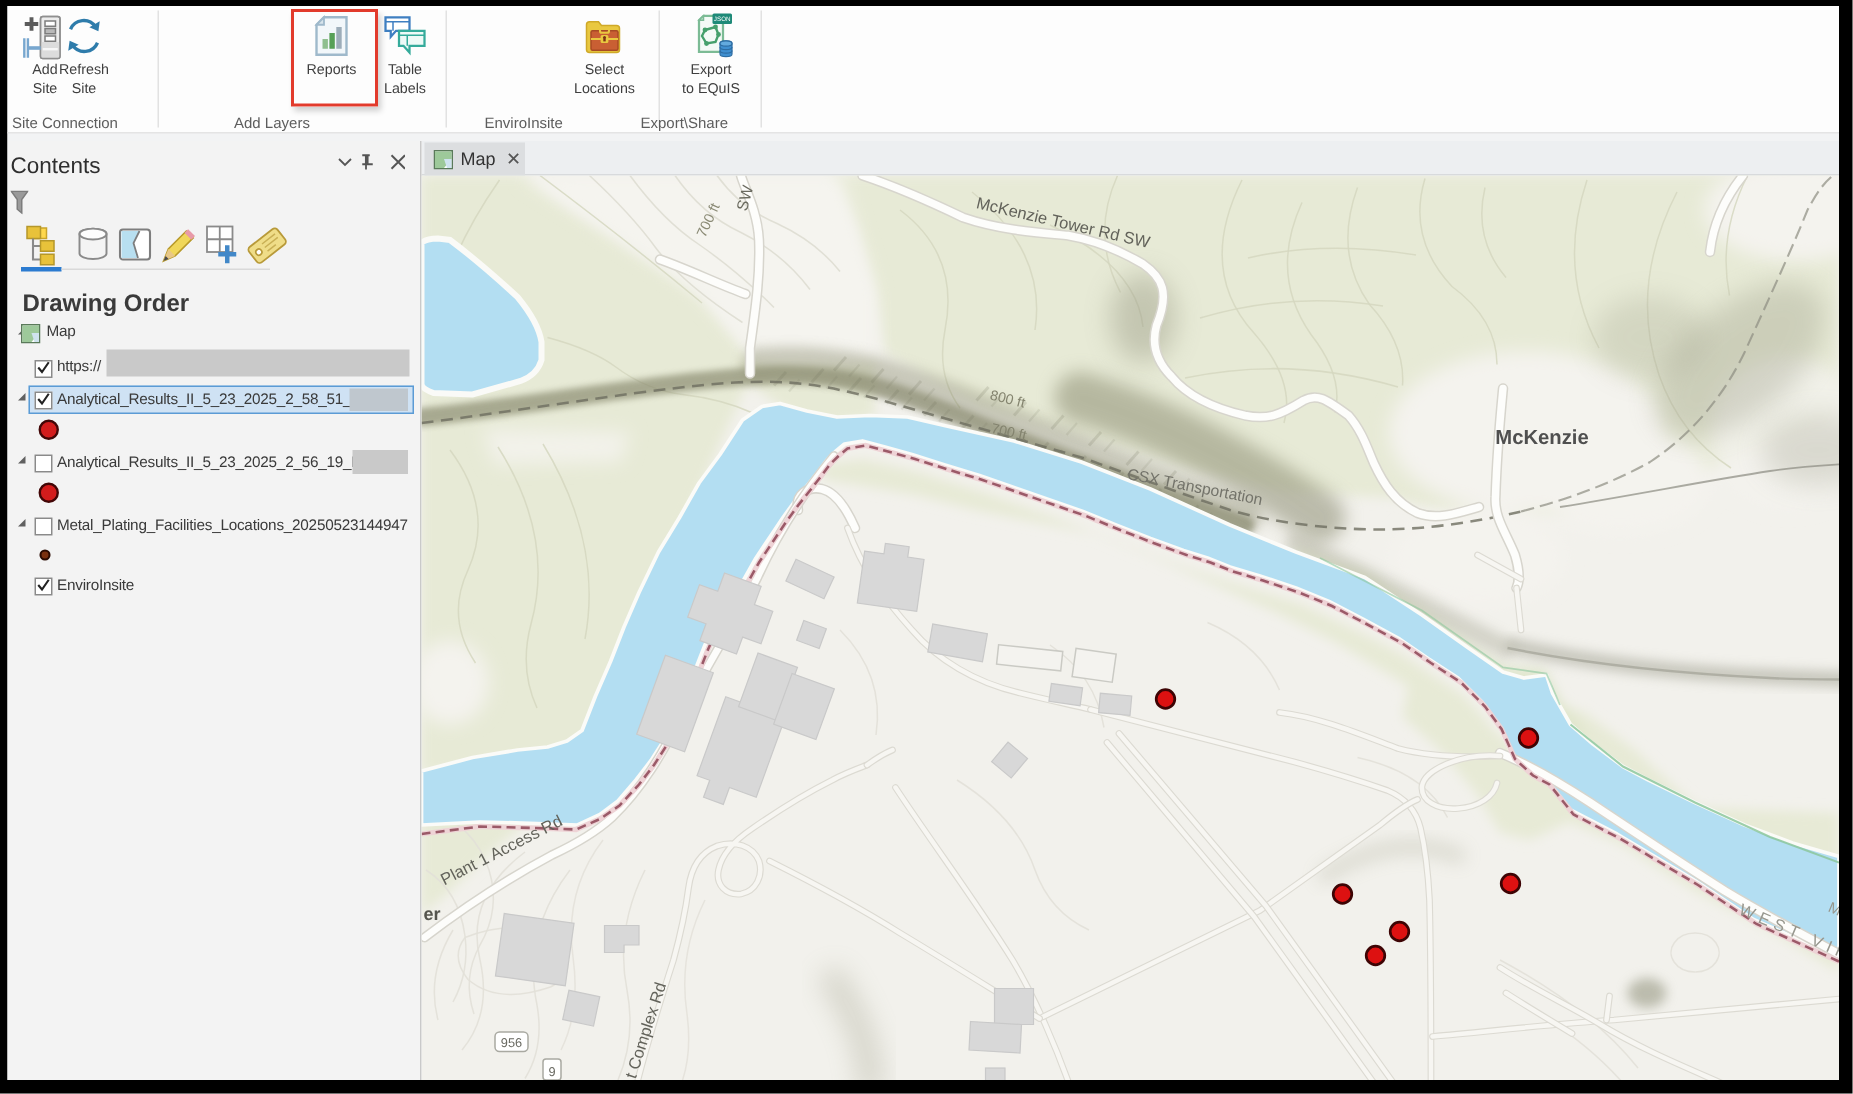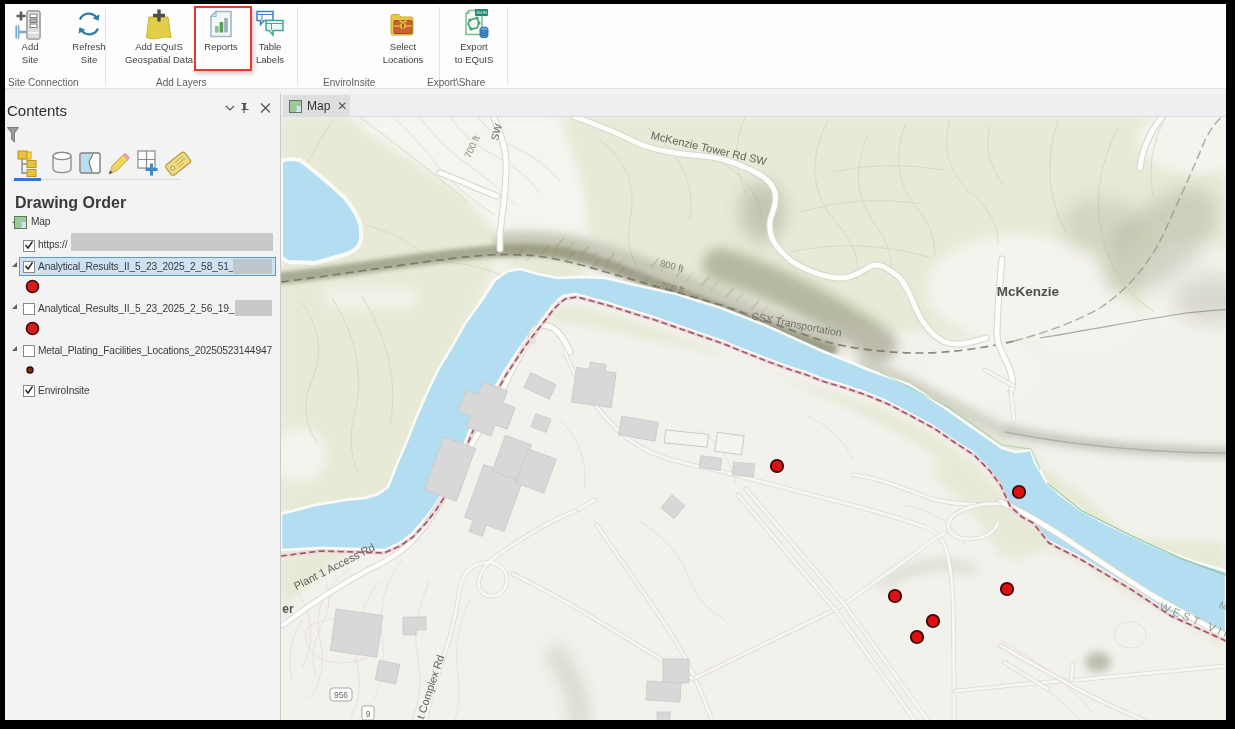--- a/index.html
+++ b/index.html
@@ -50,40 +50,33 @@
         <rect x="16" y="11" width="7" height="3.5" fill="#b9b9b9" stroke="#7d7d7d"></rect>
         <rect x="16" y="16" width="7" height="3.5" fill="#fff" stroke="#7d7d7d"></rect>
         <rect x="14.5" y="24" width="10" height="1.6" fill="#f7f7f7"></rect>
         <path d="M7,3.5 v9 M2.5,8 h9" stroke="#5c5c5c" stroke-width="2.6"></path>
         <path d="M2.2,17.5 v13 M4.6,17.5 v13" stroke="#78a7cf" stroke-width="1.6"></path>
         <path d="M4.6,24 h8.5" stroke="#78a7cf" stroke-width="2.4"></path>
       </svg>
       Add<br>Site
     </div>
 
-    <div class="rbtn" style="left:59px;width:50px;">
+    <div class="rbtn" style="left:26px;width:50px;">
       <svg width="32" height="32" viewBox="0 0 32 32">
         <g fill="none" stroke="#2e7cab" stroke-width="2.2">
           <path d="M7.0,11.5 A9.5,9.5 0 0 1 23.6,9.8"></path>
           <path d="M25.0,20.5 A9.5,9.5 0 0 1 8.4,22.2"></path>
         </g>
         <path d="M26.5,6.2 l-0.9,6.6 l-6.0,-2.6 z" fill="#2e7cab"></path>
         <path d="M5.5,25.8 l0.9,-6.6 l6.0,2.6 z" fill="#2e7cab"></path>
       </svg>
       Refresh<br>Site
     </div>
     <div class="rsep" style="left:100px;"></div>
 
-    <div class="rbtn" style="left:113px;width:82px;">
-      <svg width="32" height="32" viewBox="0 0 32 32">
-        <path d="M6,9 L25,9 L28,29.5 Q22,28 16,30 Q9,32 3.5,29.5 Z" fill="#e3ce49" stroke="#c9b430" stroke-width="1"></path>
-        <path d="M16,1.5 v12 M10,7.5 h12" stroke="#4d4d4d" stroke-width="3.4"></path>
-      </svg>
-      Add EQuIS<br>Geospatial Data
-    </div>
 
     <div class="rbtn" style="left:191px;width:50px;">
       <svg width="32" height="32" viewBox="0 0 32 32">
         <path d="M11,3.5 L26,3.5 L26,28.5 L6,28.5 L6,8.5 Z" fill="#f2f7fa" stroke="#9fb9cb" stroke-width="1.6"></path>
         <path d="M11,3.5 L11,8.5 L6,8.5 Z" fill="#d7e4ec" stroke="#9fb9cb" stroke-width="1.2"></path>
         <rect x="10" y="18" width="3.6" height="6.5" fill="#8fbf8f"></rect>
         <rect x="14.6" y="14" width="3.6" height="10.5" fill="#57a057"></rect>
         <rect x="19.2" y="10" width="3.6" height="14.5" fill="#9dadb9"></rect>
       </svg>
       Reports

